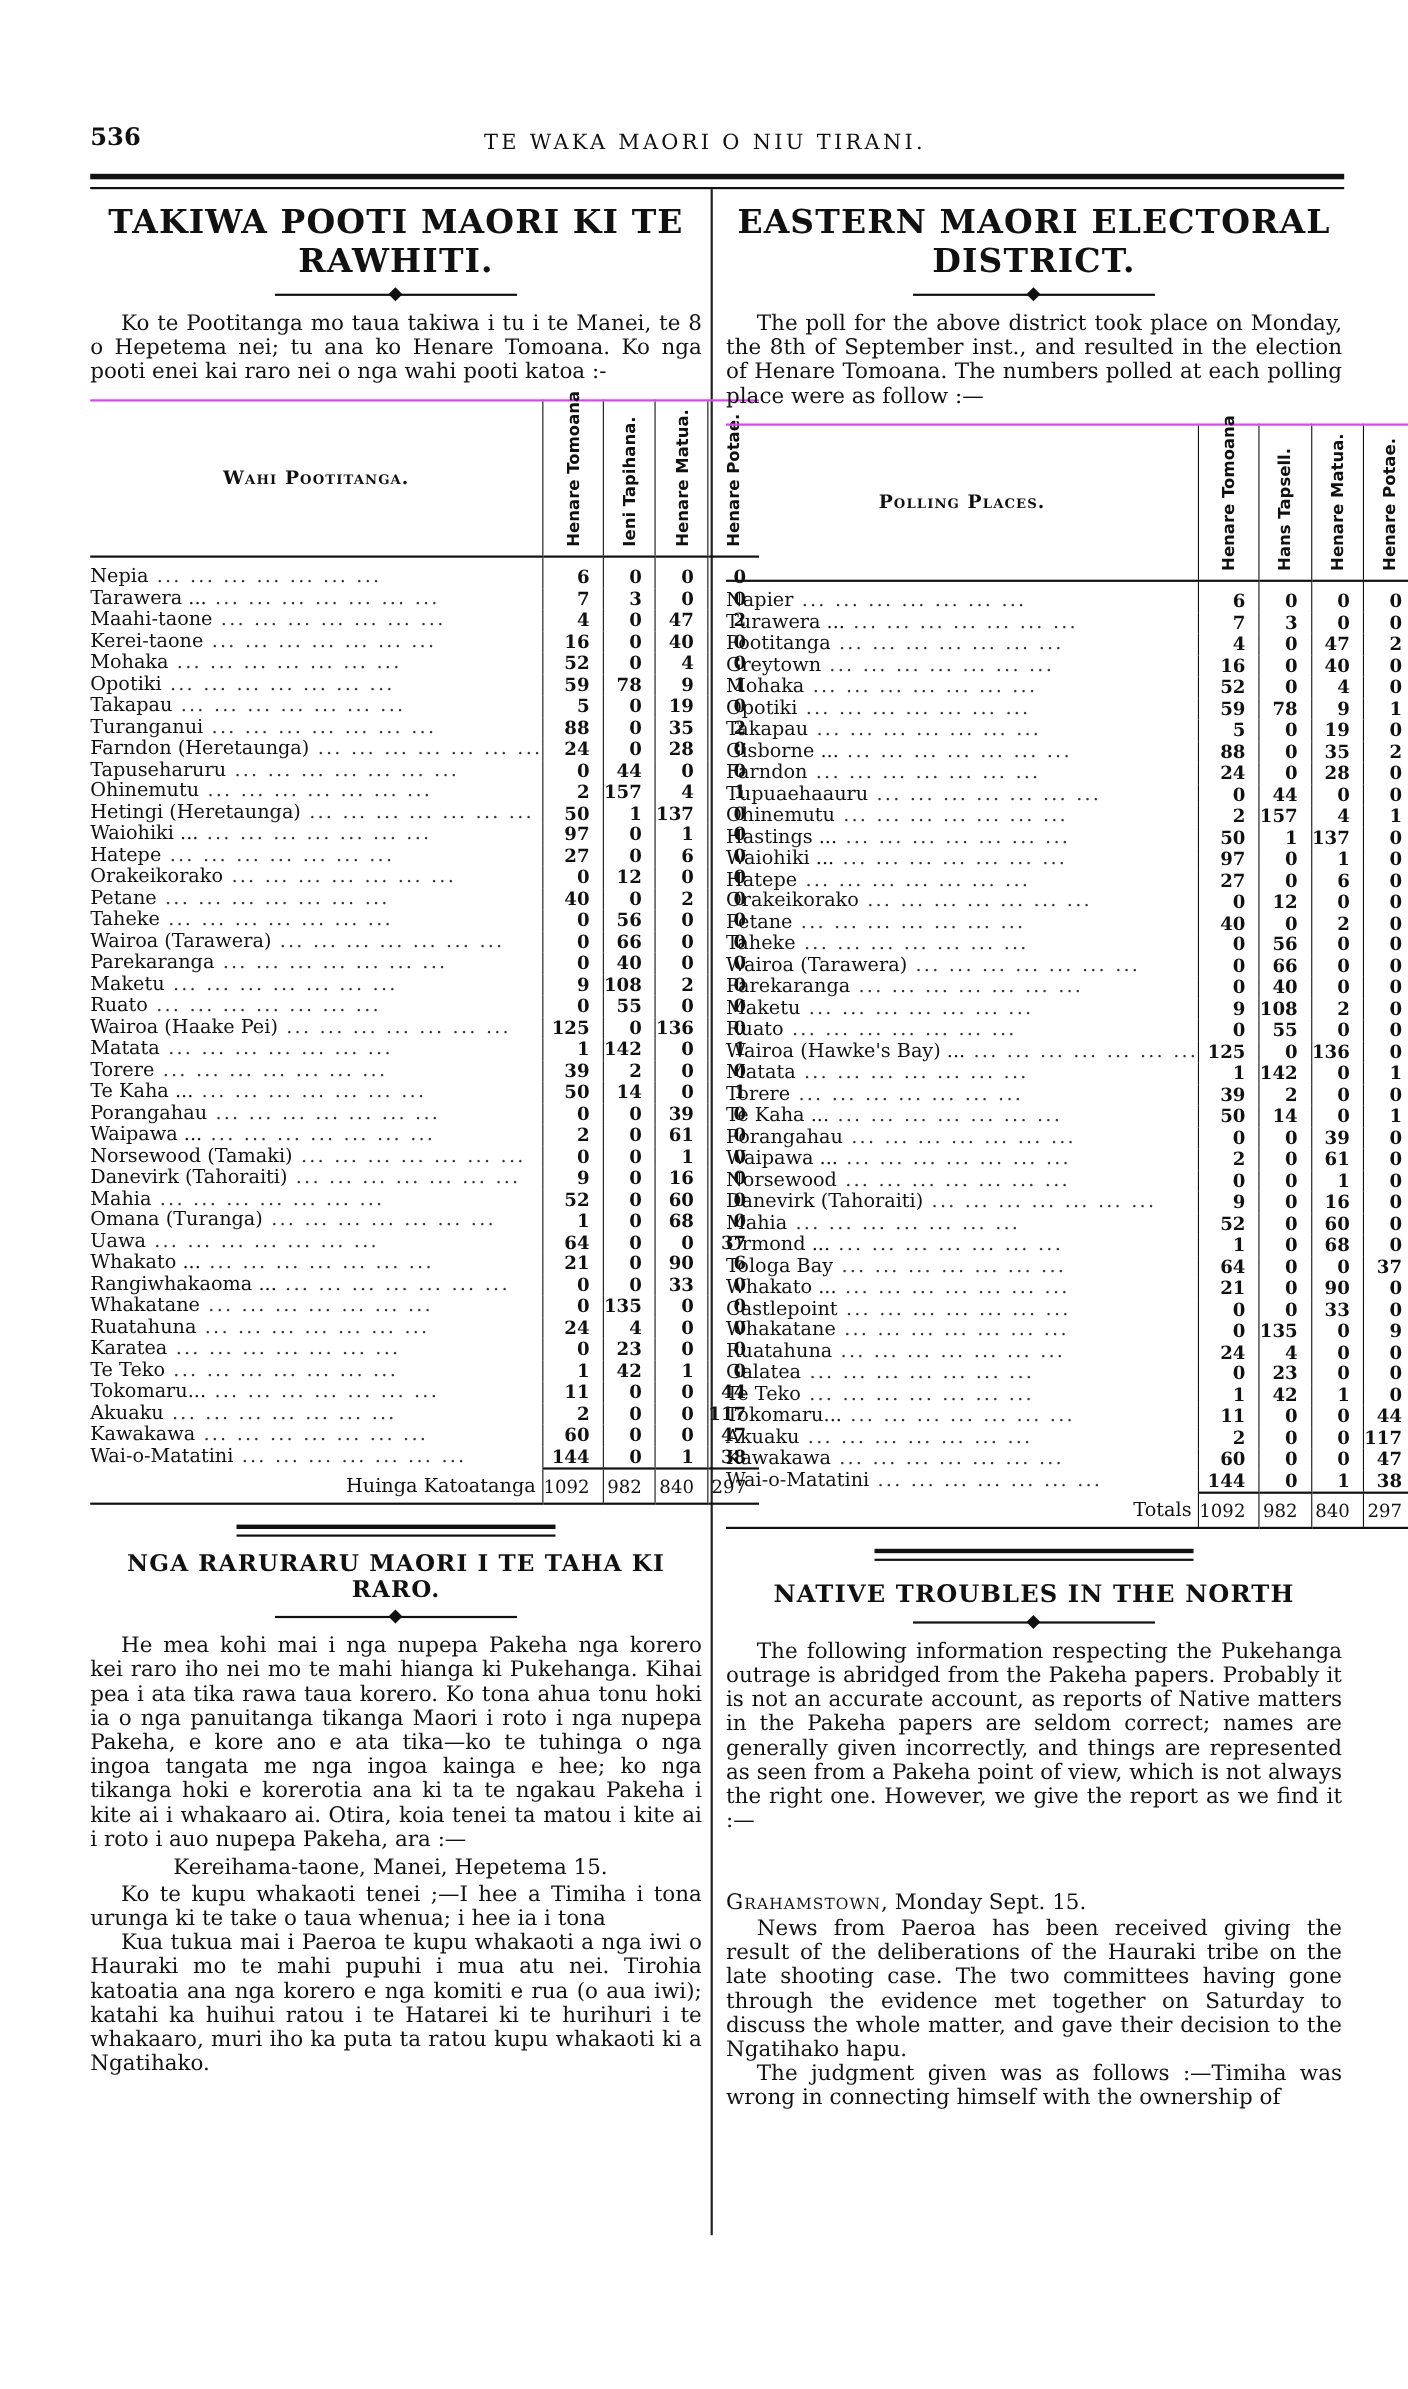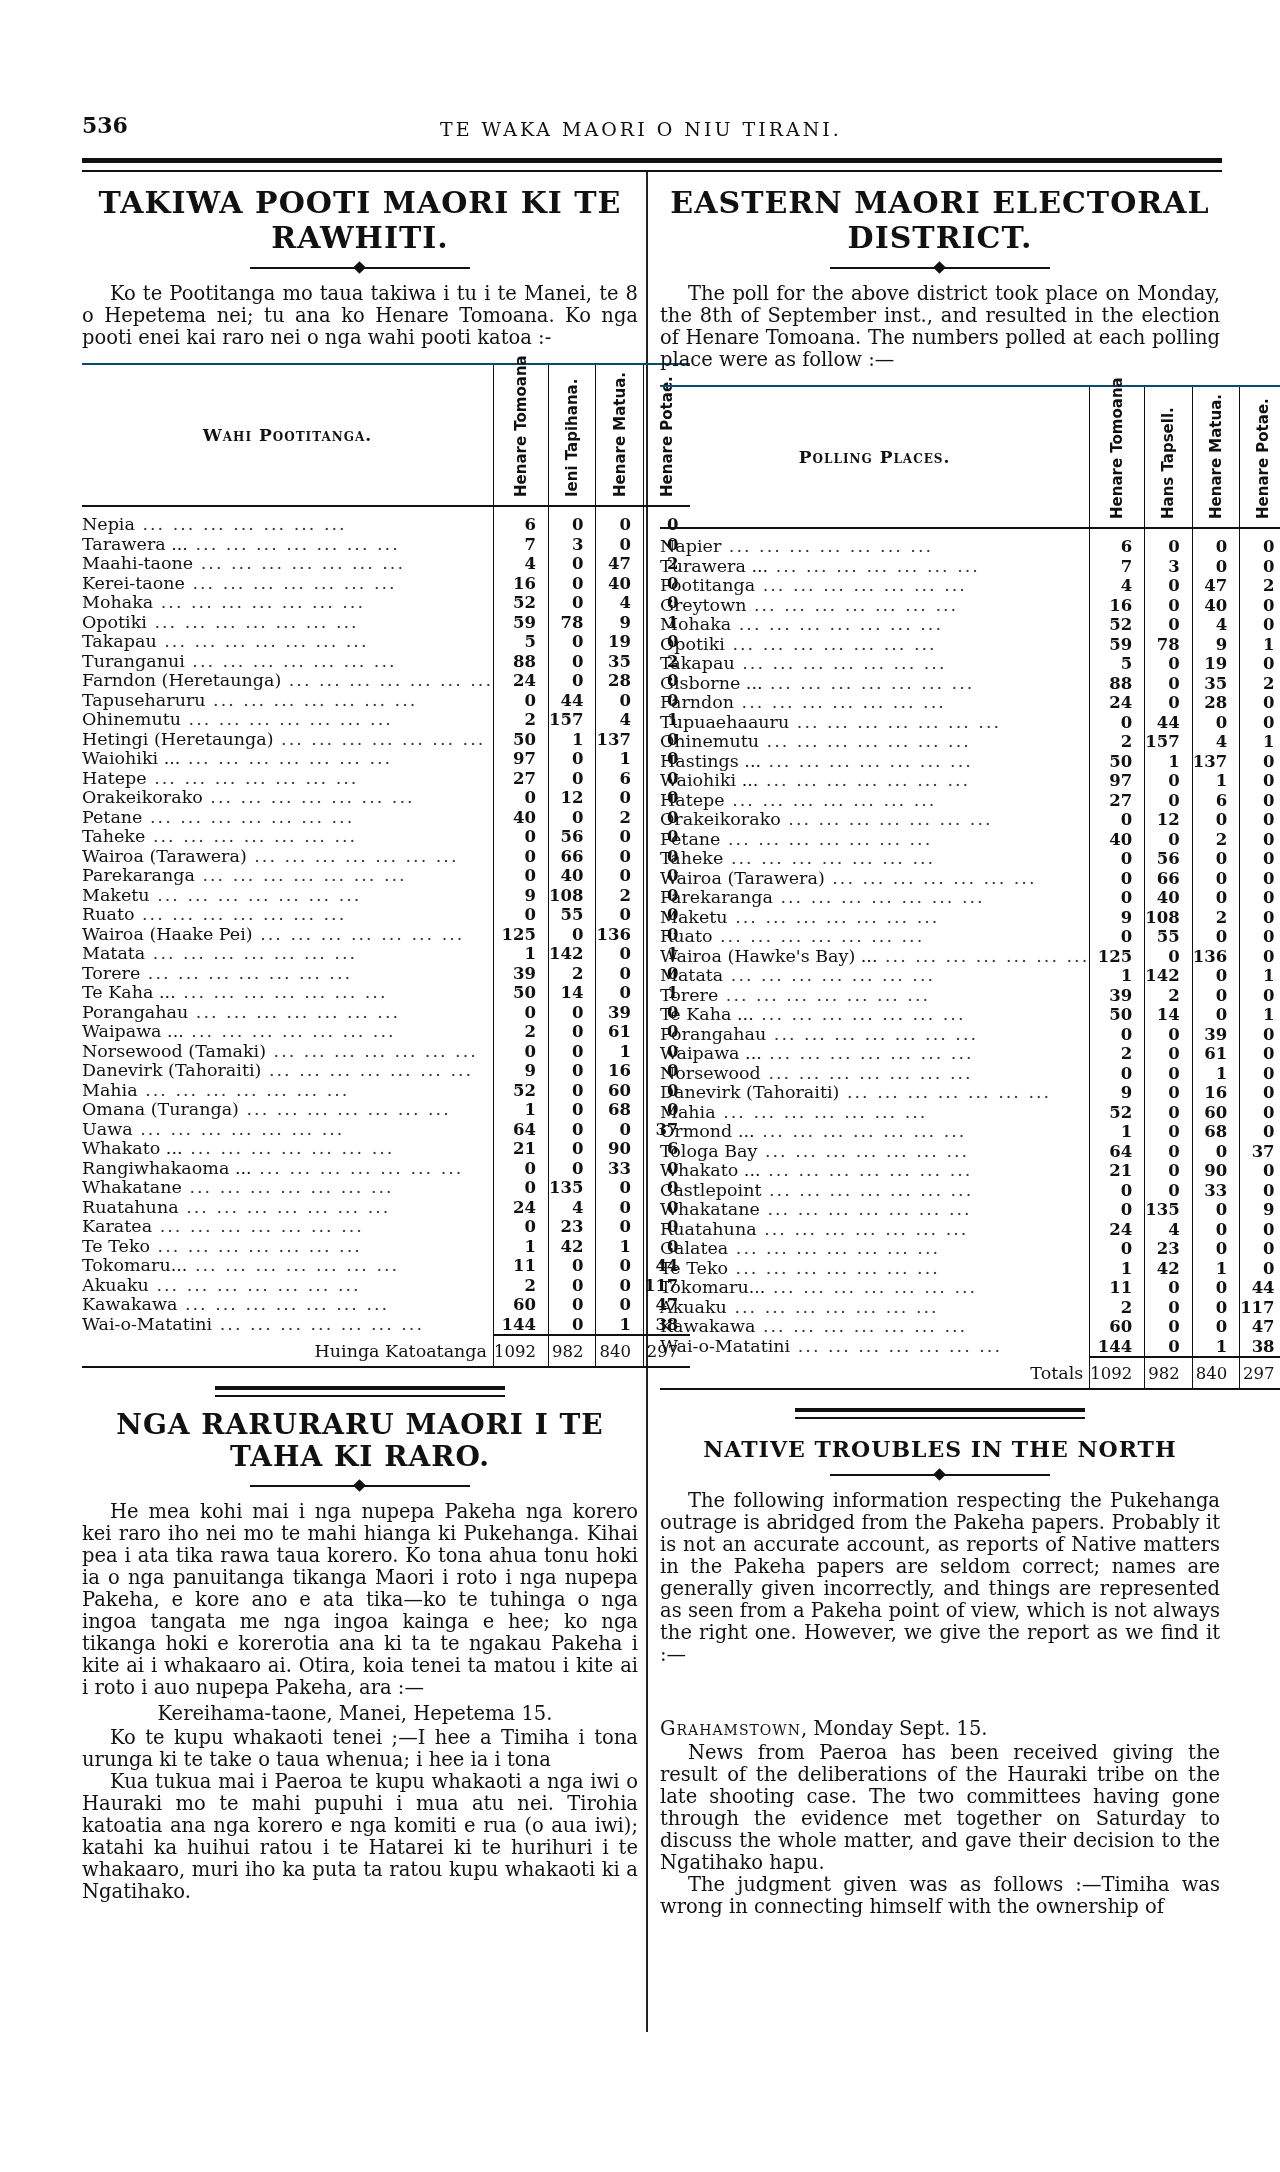--- a/index.html
+++ b/index.html
@@ -20,21 +20,21 @@
   .heading { text-align: center; font-size: 30px; letter-spacing: 1px; margin: 0; line-height: 1.15; }
   .ornament { position: relative; margin: 8px auto 10px; height: 10px; width: 220px; }
   .ornament .line { position: absolute; top: 4px; left: 0; right: 0; height: 2px; background: #111; }
   .ornament .diamond { position: absolute; left: 50%; top: 0; width: 9px; height: 9px; margin-left: -5px; background: #111; transform: rotate(45deg); }
 
   .para { font-size: 19.5px; line-height: 22px; text-align: justify; text-indent: 28px; margin: 0; }
   .dateline { font-size: 19.5px; text-align: left; margin: 4px 10px 2px 0; line-height: 22px; }
   .dateline .sc { font-variant: small-caps; letter-spacing: 1px; }
 
   
-  .vote-table { width: 100%; border-collapse: collapse; margin-top: 14px; border-top: 2px solid #0c4a6e; }
+  .vote-table { width: 100%; border-collapse: collapse; margin-top: 14px; border-top: 2px solid #d946ef; }
   .vote-table th { font-weight: bold; border-bottom: 2px solid #111; padding: 0; vertical-align: middle; }
   .vote-table th.place-head { font-variant: small-caps; font-size: 17px; text-align: center; height: 140px; letter-spacing: 1px; }
   .vote-table th.cand { width: 56px; border-left: 1.5px solid #111; height: 140px; position: relative; }
   .vote-table th.cand span { position: absolute; left: 50%; bottom: 8px; transform-origin: left bottom; transform: rotate(-90deg) translateY(50%); white-space: nowrap; font-size: 15px; font-family: "DejaVu Sans", "Liberation Sans", sans-serif; font-weight: bold; }
   .vote-table td { font-size: 17.5px; line-height: 19.5px; padding: 0; }
   .vote-table td.place { white-space: nowrap; position: relative; overflow: hidden; }
   .vote-table td.place .leader { color: #333; letter-spacing: 2px; }
   .vote-table td.num { text-align: right; padding-right: 12px; border-left: 1.5px solid #111; font-weight: bold; font-family: "DejaVu Serif", serif; font-size: 16.5px; }
   .vote-table tr.first td { padding-top: 8px; }
   .vote-table tr.total td { padding-top: 6px; padding-bottom: 4px; border-bottom: 2px solid #111; }
@@ -382,21 +382,21 @@
           <td class="num">840</td>
           <td class="num">297</td>
         </tr>
       </tbody>
   </table>
 
   <div class="double-rule">
       <div class="a"></div>
       <div class="b"></div>
     </div>
-  <h2 class="heading" style="font-size:28px;padding:0 10px;">NGA RARURARU MAORI I TE TAHA KI RARO.</h2>
+  <h2 class="heading" style="font-size:21px;padding:0 10px;">NGA RARURARU MAORI I TE TAHA KI RARO.</h2>
   <div class="ornament">
       <div class="line"></div>
       <div class="diamond"></div>
     </div>
   <p class="para">He mea kohi mai i nga nupepa Pakeha nga korero kei raro iho nei mo te mahi hianga ki Pukehanga. Kihai pea i ata tika rawa taua korero. Ko tona ahua tonu hoki ia o nga panuitanga tikanga Maori i roto i nga nupepa Pakeha, e kore ano e ata tika—ko te tuhinga o nga ingoa tangata me nga ingoa kainga e hee; ko nga tikanga hoki e korerotia ana ki ta te ngakau Pakeha i kite ai i whakaaro ai. Otira, koia tenei ta matou i kite ai i roto i auo nupepa Pakeha, ara :—</p>
   <div class="dateline" style="text-align:center;">Kereihama-taone, Manei, Hepetema 15.</div>
   <p class="para">Ko te kupu whakaoti tenei ;—I hee a Timiha i tona urunga ki te take o taua whenua; i hee ia i tona</p>
   <p class="para">Kua tukua mai i Paeroa te kupu whakaoti a nga iwi o Hauraki mo te mahi pupuhi i mua atu nei. Tirohia katoatia ana nga korero e nga komiti e rua (o aua iwi); katahi ka huihui ratou i te Hatarei ki te hurihuri i te whakaaro, muri iho ka puta ta ratou kupu whakaoti ki a Ngatihako.</p>
 </div>
 

